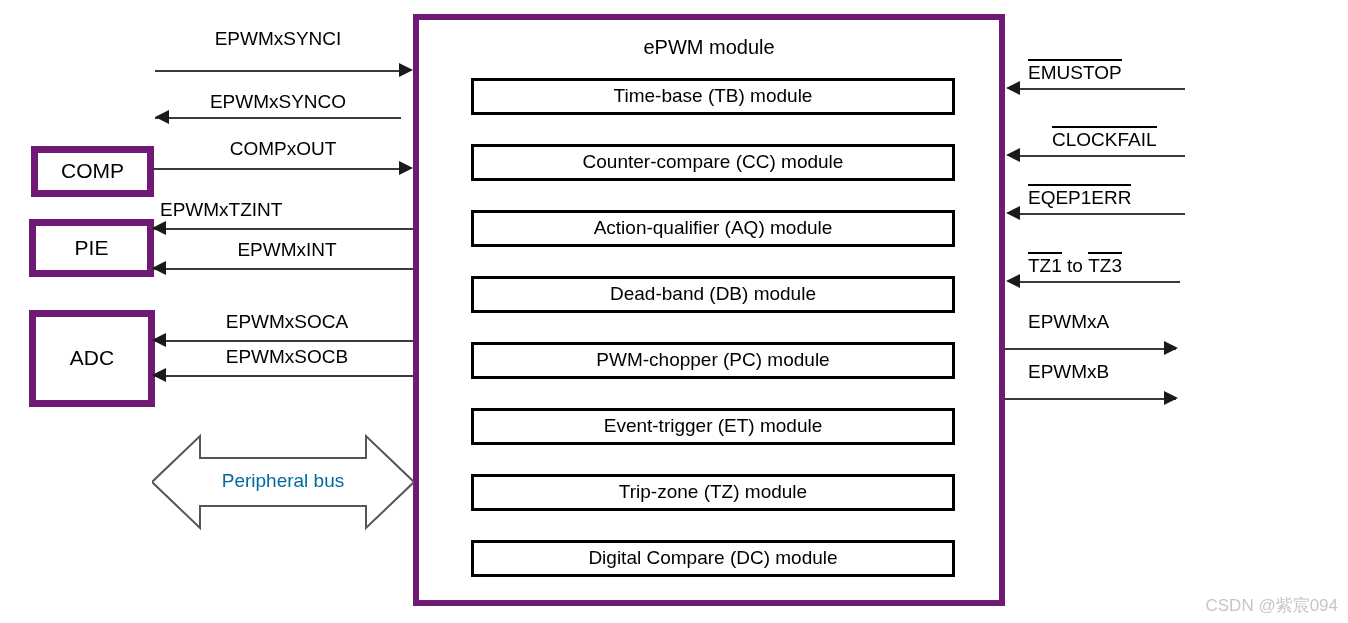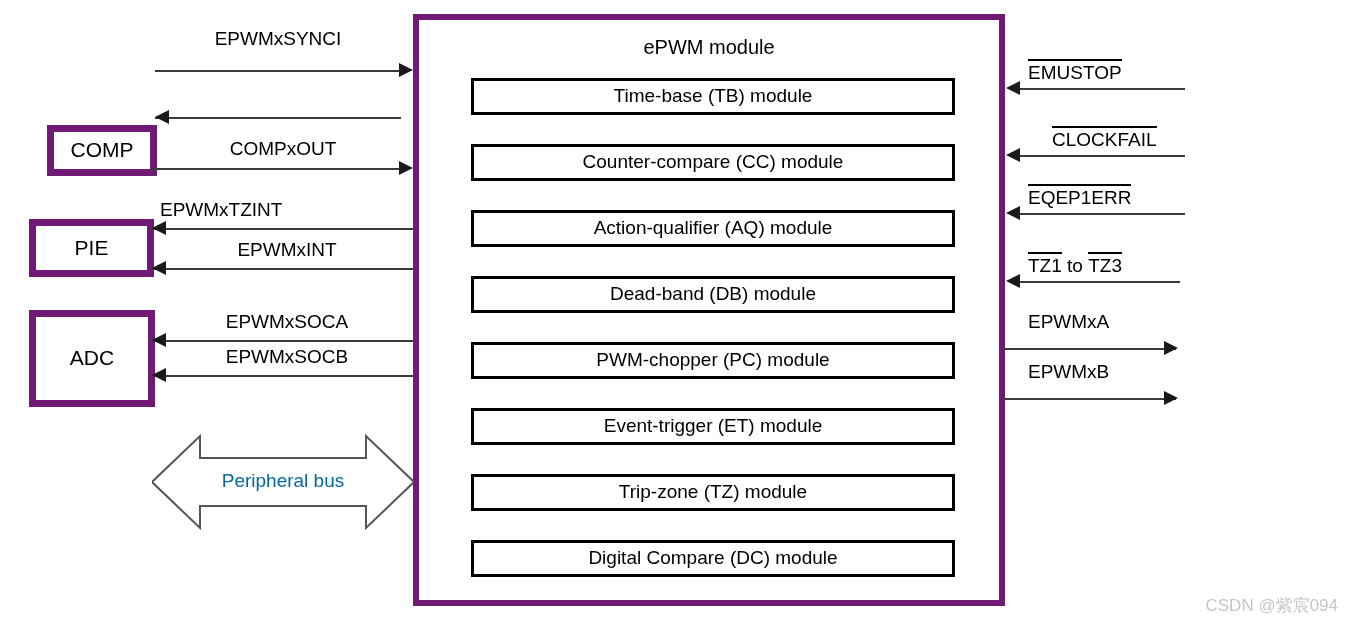--- a/index.html
+++ b/index.html
@@ -65,21 +65,21 @@
     box-sizing: border-box;
     border: 3px solid #000000;
     background: #ffffff;
     display: flex;
     align-items: center;
     justify-content: center;
     font-size: 19px;
   }
 
   
-  #blk-comp  { left: 31px;  top: 125px; width: 110px; height: 51px; margin-left: 16px; }
+  #blk-comp  { left: 31px;  top: 146px; width: 123px; height: 51px; }
   #blk-pie   { left: 29px;  top: 219px; width: 125px; height: 58px; }
   #blk-adc   { left: 29px;  top: 310px; width: 126px; height: 97px; }
   #blk-gpio  { left: 1178px; top: 250px; width: 127px; height: 171px; }
 
   
   .hline {
     position: absolute;
     height: 0;
     border-top: 2px solid #3a3a3a;
   }
@@ -170,20 +170,21 @@
     <span class="blk-label">ADC</span>
   </div>
 
 
   <div class="hline" style="left:155px; top:70px; width:246px;"></div>
   <div class="arrow-r" style="left:399px; top:63px;"></div>
   <div class="siglabel" style="left:155px; top:28px; width:246px; text-align:center;">EPWMxSYNCI</div>
 
   <div class="hline" style="left:155px; top:117px; width:246px;"></div>
   <div class="arrow-l" style="left:155px; top:110px;"></div>
+  <div class="siglabel" style="left:155px; top:91px; width:246px; text-align:center;">EPWMxSYNCO</div>
 
   <div class="hline" style="left:152px; top:168px; width:249px;"></div>
   <div class="arrow-r" style="left:399px; top:161px;"></div>
   <div class="siglabel" style="left:160px; top:138px; width:246px; text-align:center;">COMPxOUT</div>
 
   <div class="hline" style="left:152px; top:228px; width:262px;"></div>
   <div class="arrow-l" style="left:152px; top:221px;"></div>
   <div class="siglabel" style="left:160px; top:199px; width:254px; text-align:left;">EPWMxTZINT</div>
 
   <div class="hline" style="left:152px; top:268px; width:262px;"></div>

